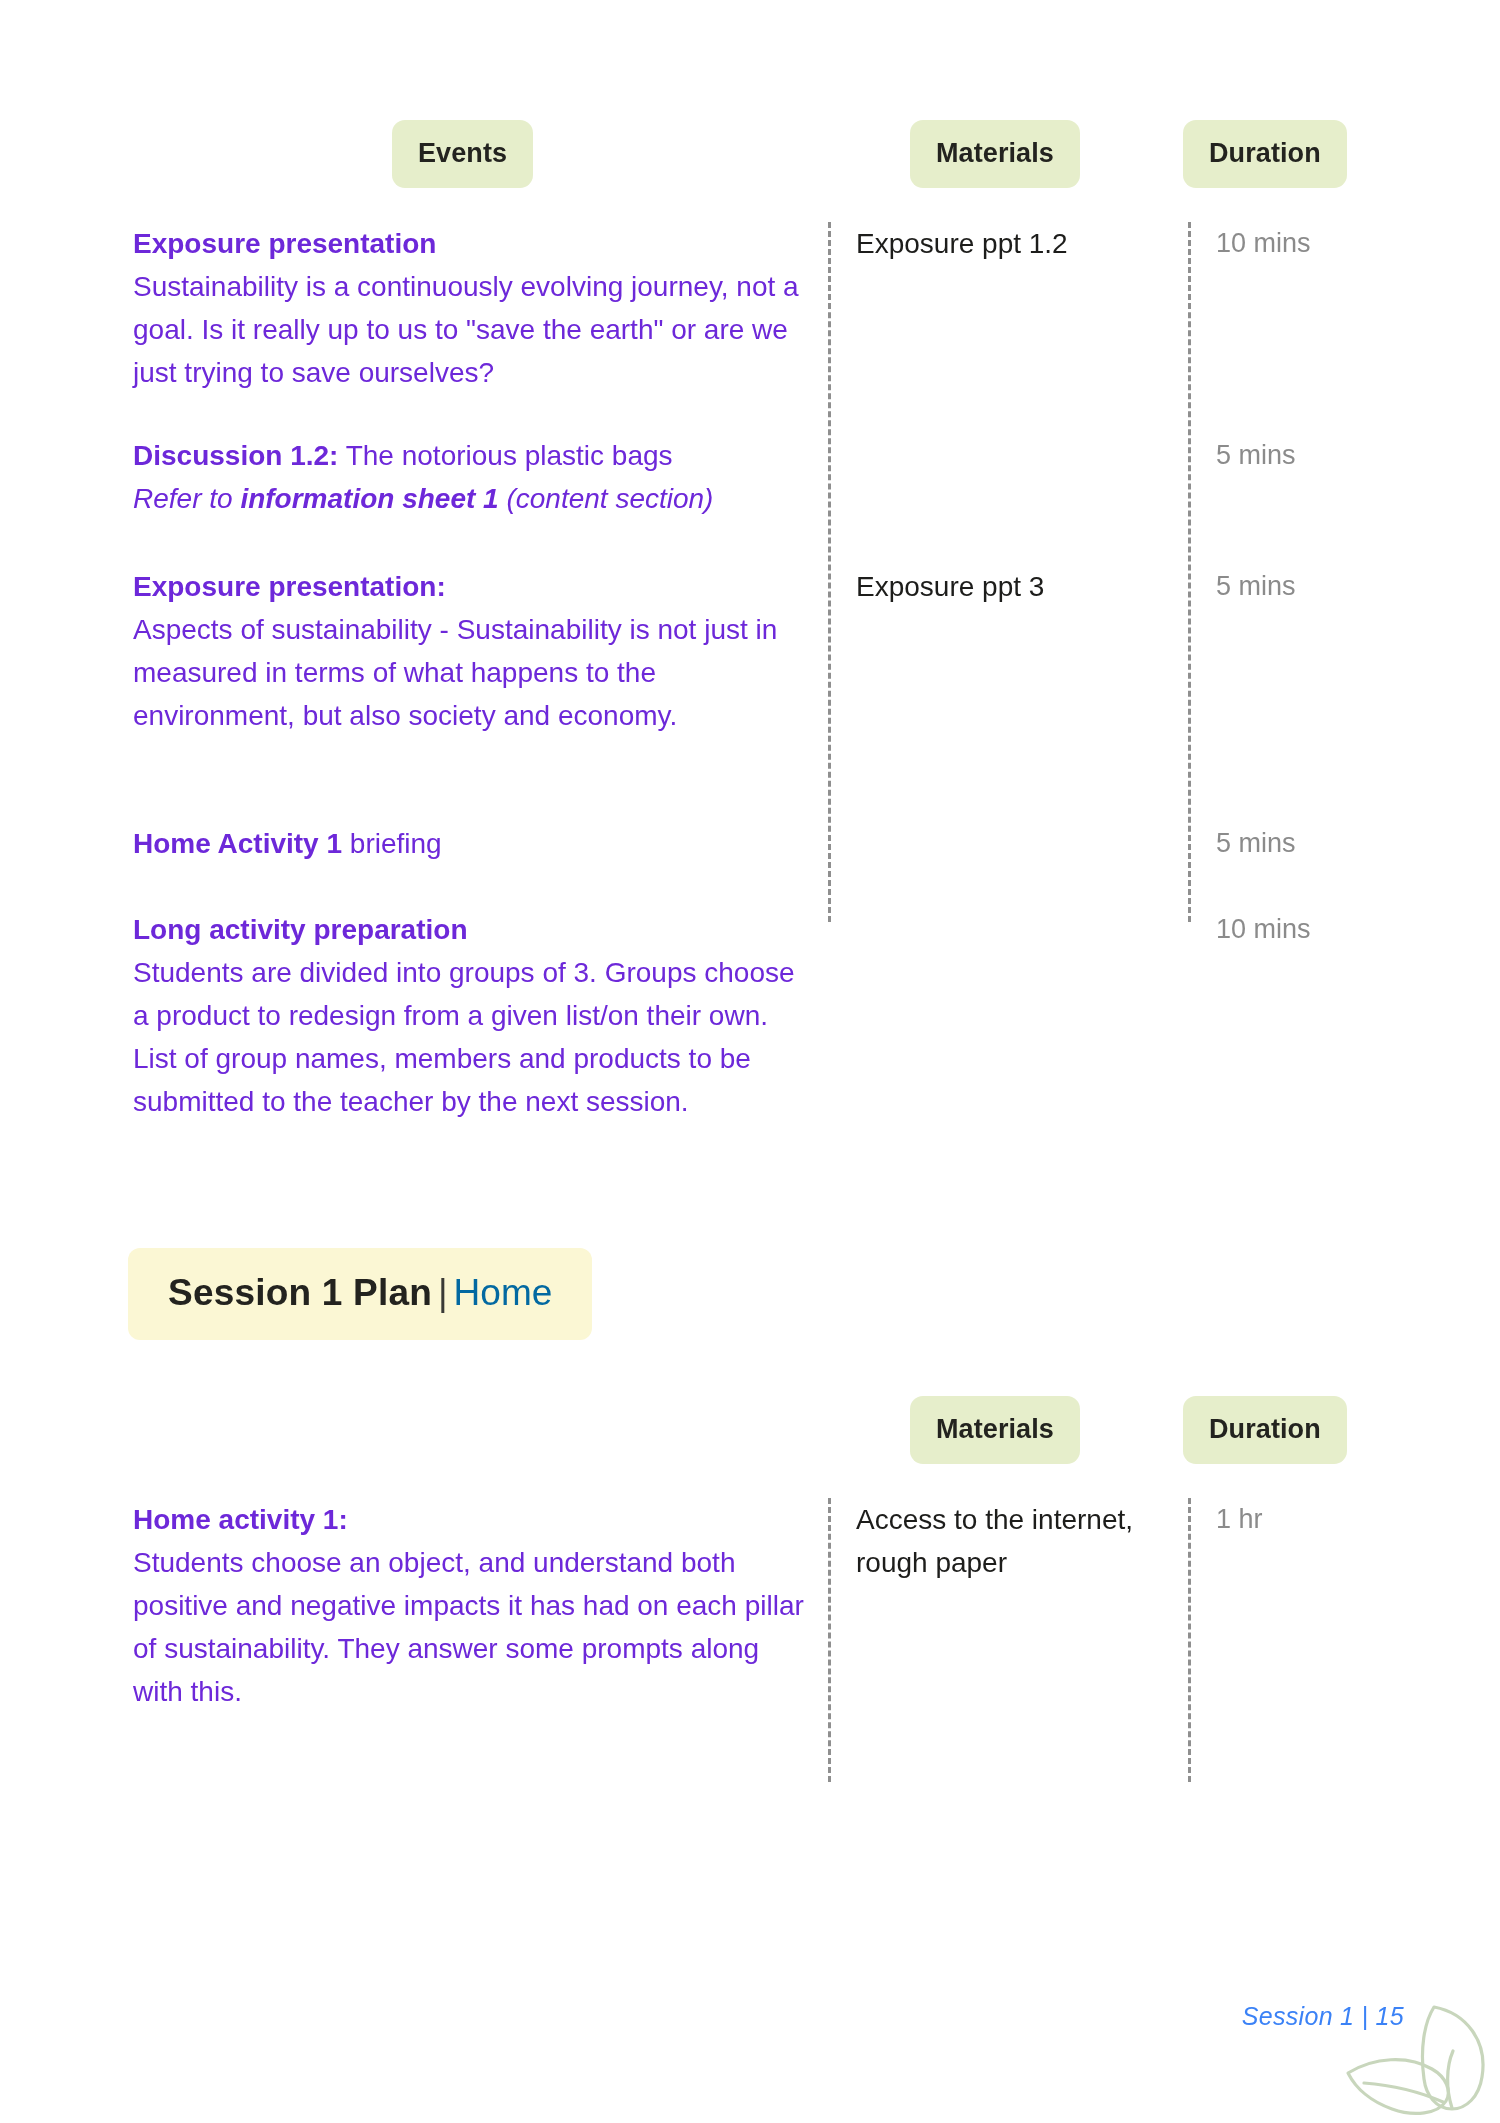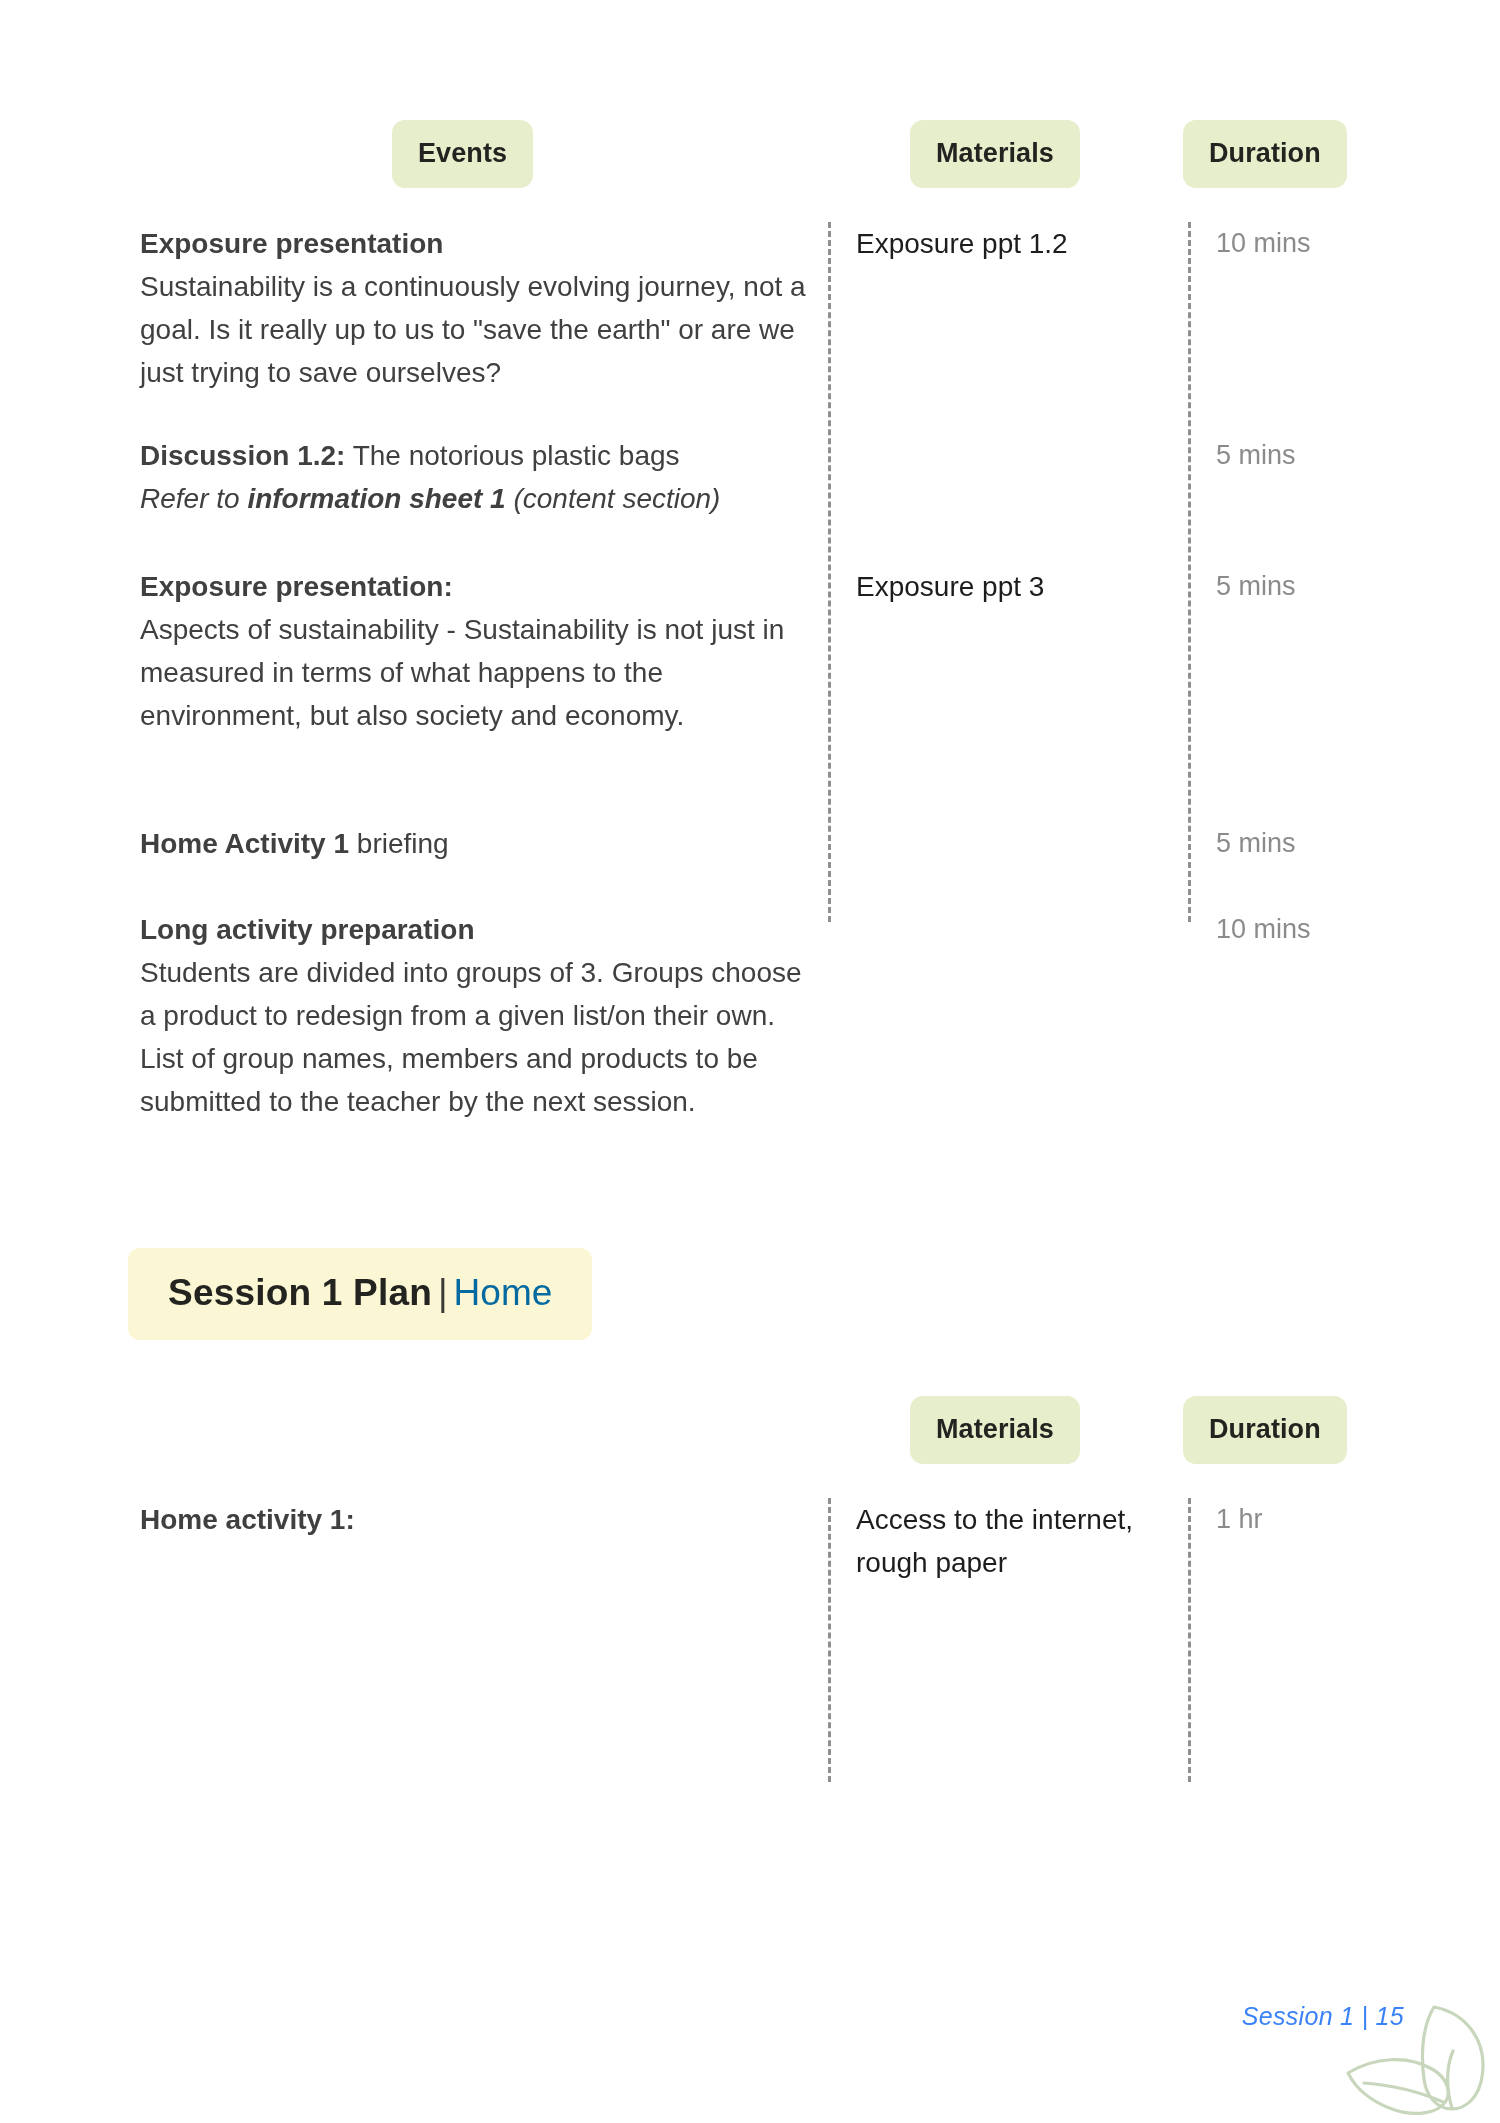--- a/index.html
+++ b/index.html
@@ -80,25 +80,25 @@
     width: 310px;
   }
   .col-duration {
     position: absolute;
     left: 1216px;
     width: 250px;
   }
 
   .evt {
     position: absolute;
-    left: 16px;
+    left: 9px;
     width: 680px;
     font-size: 28px;
     line-height: 43px;
-    color: #404040;
+    color: #6d28d9;
   }
   .evt b {
     font-weight: bold;
   }
   .evt i {
     font-style: italic;
   }
   .evt i b, .evt b i {
     font-style: italic;
     font-weight: bold;
@@ -243,21 +243,21 @@
     </div>
 
     <div class="rows" style="height:284px; margin-top:34px;">
 
       <div class="vline vline-1" style="height:284px;"></div>
       <div class="vline vline-2" style="height:284px;"></div>
 
       <div class="col-events">
         <div class="evt" style="top:0px;">
           <b>Home activity 1:</b><br>
-          <br>
+          <span>Students choose an object, and understand both positive and negative impacts it has had on each pillar of sustainability. They answer some prompts along with this.</span><br>
         </div>
       </div>
 
       <div class="col-materials">
         <div class="mat" style="top:0px;">Access to the internet, rough paper</div>
       </div>
 
       <div class="col-duration">
         <div class="dur" style="top:0px;">1 hr</div>
       </div>

